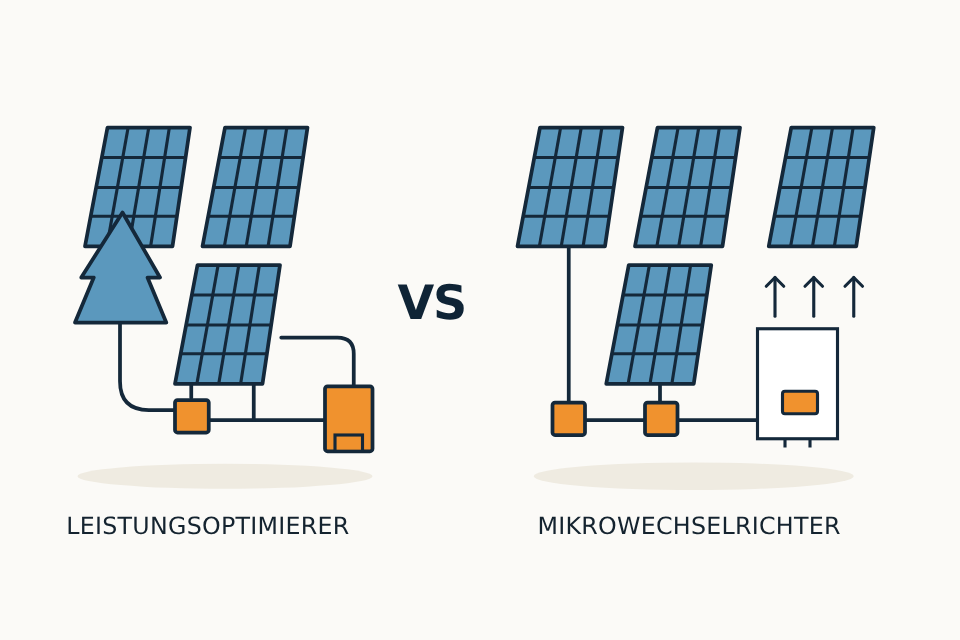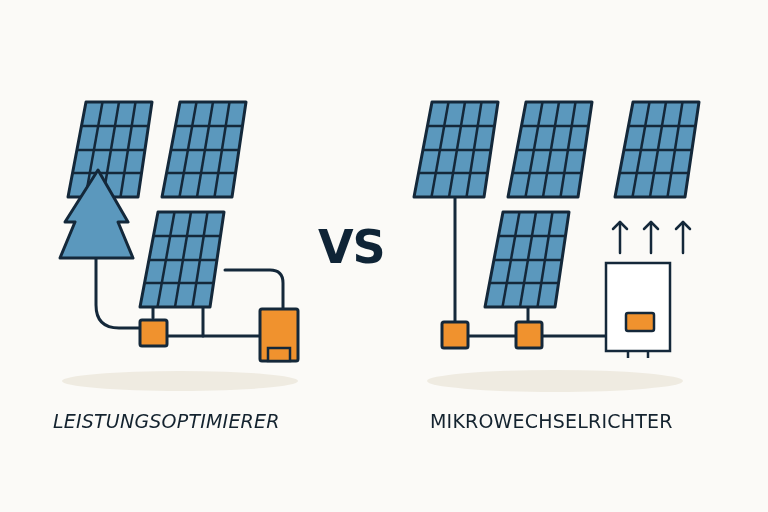--- a/index.html
+++ b/index.html
@@ -1,21 +1,21 @@
 <!DOCTYPE html>
 <html><head>
 <meta charset="utf-8">
 <style>
   html, body { margin: 0; padding: 0; }
   body { width: 768px; height: 512px; background: #fbfaf7; position: relative; overflow: hidden; font-family: "DejaVu Sans", sans-serif; }
   #stage { position: absolute; left: 0; top: 0; width: 768px; height: 512px; }
   .label { position: absolute; top: 410px; font-family: "DejaVu Sans", sans-serif; font-size: 19px; font-weight: 500; color: #14232f; letter-spacing: 0.2px; white-space: nowrap; }
-  #label-left { left: 53px; font-style: italic; }
+  #label-left { left: 53px; }
   #label-right { left: 430px; }
-  #vs { position: absolute; left: 318px; top: 220px; font-family: "DejaVu Sans", sans-serif; font-weight: 800; font-size: 46px; color: #0f2436; letter-spacing: -1px; }
+  #vs { position: absolute; left: 318px; top: 220px; font-family: "DejaVu Sans", sans-serif; font-weight: 800; font-size: 38px; color: #0f2436; letter-spacing: -1px; }
 </style>
 </head>
 <body>
 
 <svg id="stage" viewBox="0 0 768 512" xmlns="http://www.w3.org/2000/svg">
   <defs>
     <g id="panel">
 
       <path d="M18 0 L84 0 L70 95 L0 95 Z" fill="#5b98bd" stroke="#14283a" stroke-width="3" stroke-linejoin="round"></path>
       <g stroke="#14283a" stroke-width="2.5">

